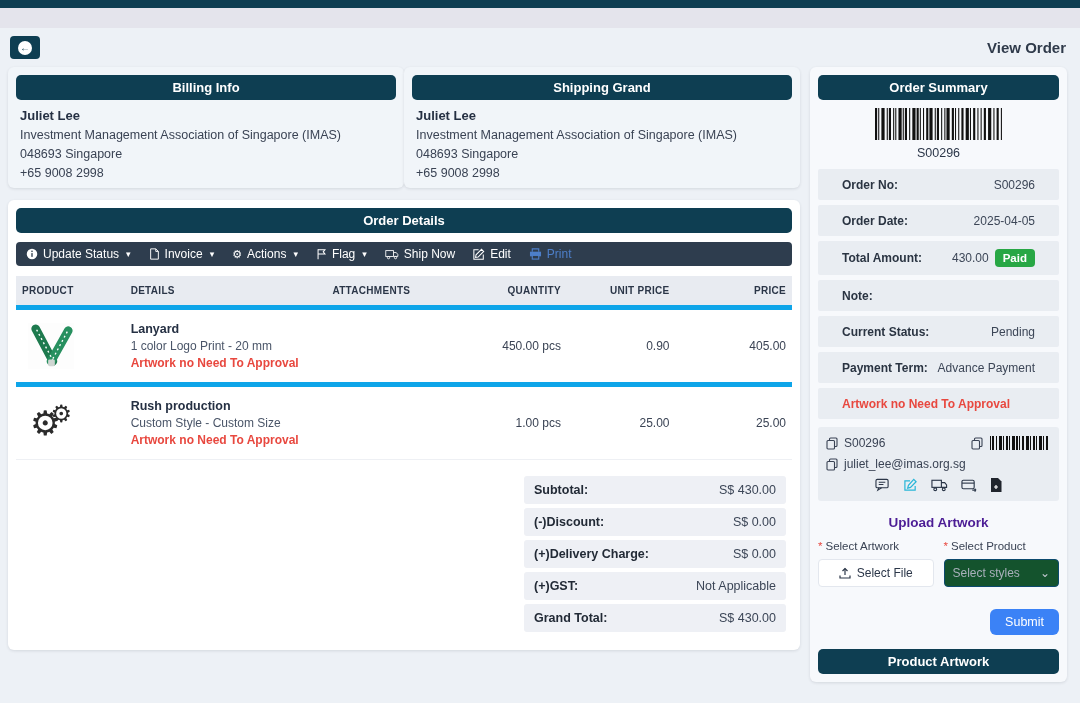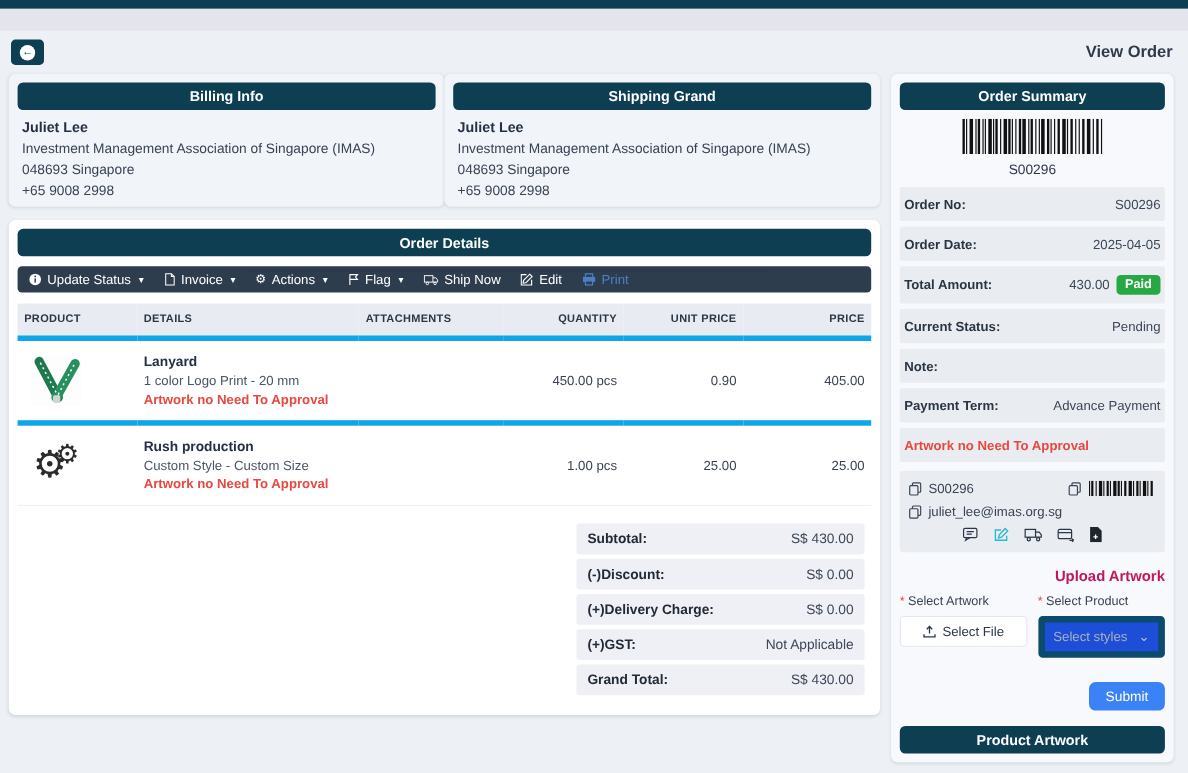--- a/index.html
+++ b/index.html
@@ -47,40 +47,40 @@
   .gear-small { font-size:24px; color:#2b2b2b; line-height:1; margin-left:-10px; margin-top:-18px; }
 
   .totals { width:262px; margin:16px 6px 10px auto; }
   .total-row { display:flex; justify-content:space-between; background:#eef0f5; border-radius:3px; padding:7px 10px; margin-bottom:4px; font-size:12.5px; }
   .total-label { font-weight:700; color:#222a36; }
   .total-value { color:#3c4657; }
 
   .side-card { background:#f7f9fc; padding:8px; }
   .barcode-wrap { text-align:center; padding:8px 0 4px 0; }
   .barcode-text { font-size:12.5px; color:#2b3648; margin-top:2px; }
-  .s-row { display:flex; justify-content:space-between; align-items:center; background:#e9edf2; border-radius:2px; padding:8px 4px; margin-top:5px; font-size:12px; min-height:31px; }
+  .s-row { display:flex; justify-content:space-between; align-items:center; background:#e9edf2; border-radius:2px; padding:8px 24px; margin-top:5px; font-size:12px; min-height:31px; }
   .s-label { font-weight:700; color:#2a3442; }
   .s-value { color:#3c4657; text-align:right; }
   .badge-paid { background:#28a745; color:#fff; font-size:11.5px; font-weight:600; border-radius:4px; padding:3px 8px; margin-left:6px; }
   .btn-delivery { background:#4285f4; color:#fff; font-size:12px; border:none; border-radius:6px; padding:5px 13px; cursor:pointer; }
   .note-red { color:#e8483f; font-weight:700; }
 
   .copy-box { background:#e9edf2; border-radius:3px; margin-top:8px; padding:9px 8px; }
   .copy-line { display:flex; align-items:center; gap:6px; font-size:12px; color:#3a4354; margin-bottom:7px; }
   .copy-ic { cursor:pointer; display:flex; }
   .icon-row { display:flex; justify-content:center; gap:13px; margin-top:4px; }
   .icon-row span { cursor:pointer; display:flex; }
 
-  .upload-title { text-align:right; font-size:13.5px; font-weight:700; color:#be185d; margin:14px 0 10px 0; }
+  .upload-title { text-align:center; font-size:13.5px; font-weight:700; color:#4c1d95; margin:14px 0 10px 0; }
   .upload-grid { display:flex; gap:10px; }
   .upload-colL { width:50%; } .upload-colR { width:50%; }
   .req { color:#e8483f; margin-right:3px; }
   .u-label { font-size:11.5px; color:#3a4354; margin-bottom:7px; }
   .btn-selectfile { width:100%; background:#fff; border:1px solid #e3e7ee; border-radius:4px; padding:6px 4px; font-size:12px; color:#2b3648; display:flex; align-items:center; justify-content:center; gap:6px; cursor:pointer; }
-  .sel-styles { width:100%; background:#1d4ed8; border:6px solid #0c4a6e; border-radius:4px; padding:6px 8px; font-size:12px; color:#a9b0bb; display:flex; justify-content:space-between; align-items:center; cursor:pointer; }
+  .sel-styles { width:100%; background:#14532d; border:1px solid #0c4a6e; border-radius:4px; padding:6px 8px; font-size:12px; color:#a9b0bb; display:flex; justify-content:space-between; align-items:center; cursor:pointer; }
   .submit-row { display:flex; justify-content:flex-end; margin:22px 0 14px 0; }
   .btn-submit { background:#3b82f6; color:#fff; border:none; border-radius:6px; padding:6px 15px; font-size:12.5px; cursor:pointer; }
 </style>
 </head>
 <body>
 
 <div class="strip-teal"></div>
 <div class="strip-gray"></div>
 
 <div class="page-head">
@@ -307,26 +307,26 @@
         <span class="s-value">2025-04-05</span>
       </div>
       <div class="s-row">
         <span class="s-label">Total Amount:</span>
         <span style="display:flex;align-items:center;">
           <span class="s-value">430.00</span>
           <span class="badge-paid">Paid</span>
         </span>
       </div>
       <div class="s-row">
+        <span class="s-label">Note:</span>
+        <span class="s-value"></span>
+      </div>
+      <div class="s-row">
         <span class="s-label">Current Status:</span>
         <span class="s-value">Pending</span>
-      </div>
-      <div class="s-row">
-        <span class="s-label">Note:</span>
-        <span class="s-value"></span>
       </div>
       <div class="s-row">
         <span class="s-label">Payment Term:</span>
         <span class="s-value">Advance Payment</span>
       </div>
       <div class="s-row">
         <span class="note-red">Artwork no Need To Approval</span>
       </div>
 
       <div class="copy-box">

